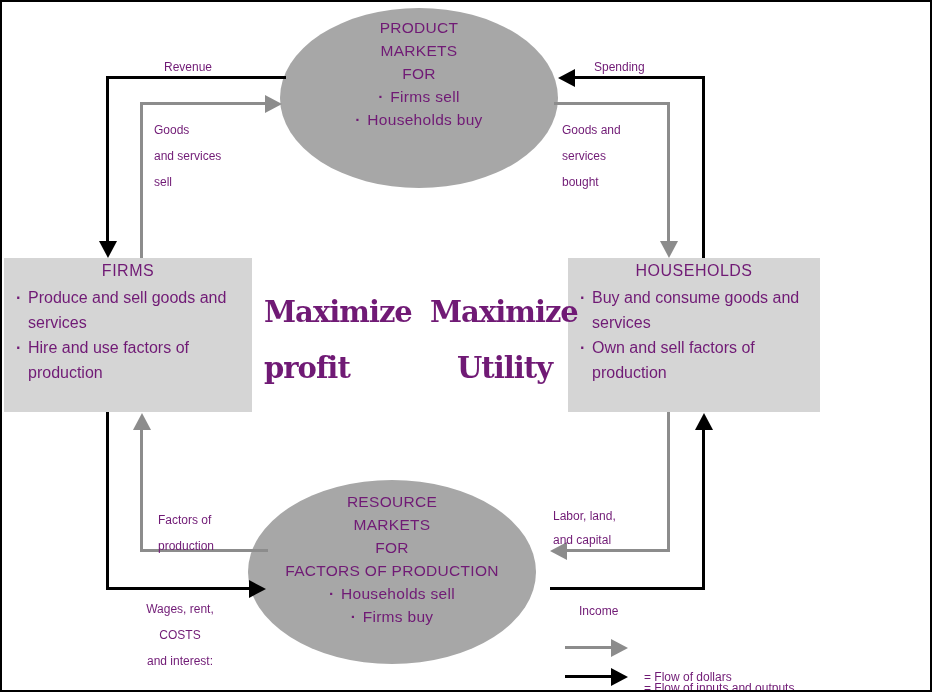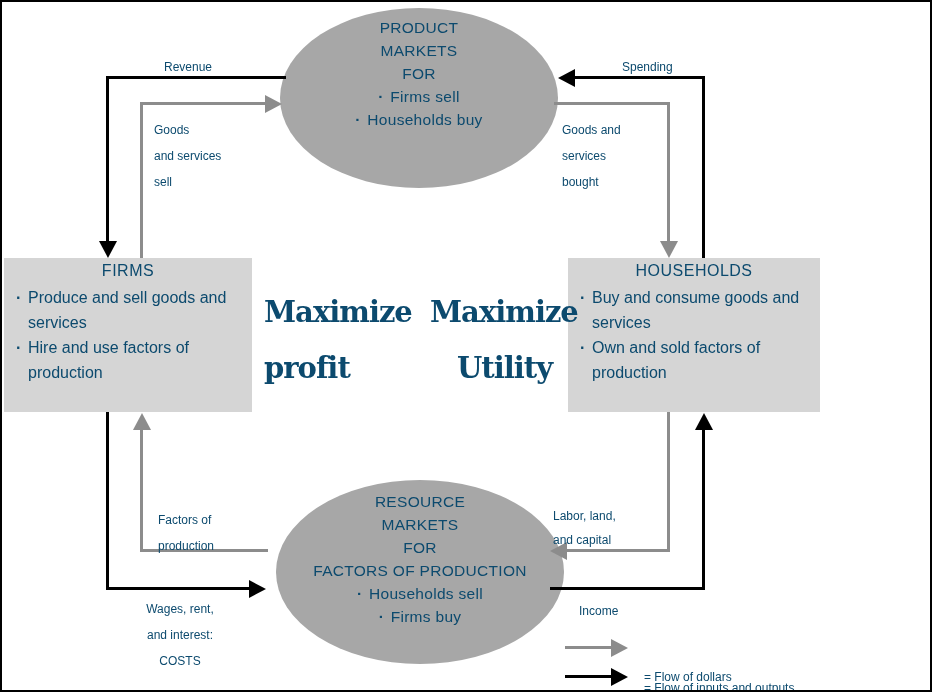--- a/index.html
+++ b/index.html
@@ -1,20 +1,20 @@
 <!DOCTYPE html>
 <html><head>
 <meta charset="utf-8">
 <style>
   html,body{margin:0;padding:0;background:#fff;}
   .canvas{
     position:relative;width:932px;height:692px;
     border:2px solid #000;box-sizing:border-box;
     background:#fff;overflow:hidden;
-    font-family:"Liberation Sans",sans-serif;color:#0c4a6e;
+    font-family:"Liberation Sans",sans-serif;color:#701a75;
   }
   .ellipse{
     position:absolute;border-radius:50%;
     background:#a7a7a7;text-align:center;
     font-size:15.5px;line-height:23px;letter-spacing:.3px;
   }
   .box{
     position:absolute;background:#d5d5d5;
     font-size:16px;line-height:25px;
   }
@@ -48,71 +48,71 @@
 <div class="canvas">
 
   <div class="ellipse" style="left:278px;top:6px;width:278px;height:180px;padding-top:8px;box-sizing:border-box;">
     <div>PRODUCT</div>
     <div>MARKETS</div>
     <div>FOR</div>
     <div><span class="ebullet">Firms sell</span></div>
     <div><span class="ebullet">Households buy</span></div>
   </div>
 
-  <div class="ellipse" style="left:274px;top:478px;width:288px;height:184px;padding-top:10px;box-sizing:border-box;">
+  <div class="ellipse" style="left:246px;top:478px;width:288px;height:184px;padding-top:10px;box-sizing:border-box;">
     <div>RESOURCE</div>
     <div>MARKETS</div>
     <div>FOR</div>
     <div>FACTORS OF PRODUCTION</div>
     <div><span class="ebullet">Households sell</span></div>
     <div><span class="ebullet">Firms buy</span></div>
   </div>
 
   <div class="box" style="left:2px;top:256px;width:248px;height:154px;">
     <div class="title">FIRMS</div>
     <div class="bullets">
       <div class="bullet">Produce and sell goods and services</div>
       <div class="bullet">Hire and use factors of production</div>
     </div>
   </div>
 
   <div class="box" style="left:566px;top:256px;width:252px;height:154px;">
     <div class="title">HOUSEHOLDS</div>
     <div class="bullets">
       <div class="bullet">Buy and consume goods and services</div>
-      <div class="bullet">Own and sold factors of production</div>
+      <div class="bullet">Own and sell factors of production</div>
     </div>
   </div>
 
   <div class="goal" style="left:262px;top:282px;text-align:left;">
     <div>Maximize</div>
     <div>profit</div>
   </div>
   <div class="goal" style="left:428px;top:282px;width:122px;text-align:right;">
     <div>Maximize</div>
     <div>Utility</div>
   </div>
 
   <div class="hline black-l" style="left:104px;top:74px;width:180px;height:3px;"></div>
   <div class="vline black-l" style="left:104px;top:74px;width:3px;height:166px;"></div>
   <div class="arr arr-down-black" style="left:97px;top:239px;"></div>
   <div class="lbl" style="left:162px;top:52px;">Revenue</div>
 
   <div class="vline black-l" style="left:700px;top:74px;width:3px;height:182px;"></div>
   <div class="hline black-l" style="left:572px;top:74px;width:131px;height:3px;"></div>
   <div class="arr arr-left-black" style="left:556px;top:67px;"></div>
-  <div class="lbl" style="left:620px;top:52px;">Spending</div>
+  <div class="lbl" style="left:592px;top:52px;">Spending</div>
 
   <div class="vline black-l" style="left:104px;top:410px;width:3px;height:178px;"></div>
   <div class="hline black-l" style="left:104px;top:585px;width:143px;height:3px;"></div>
   <div class="arr arr-right-black" style="left:247px;top:578px;"></div>
   <div class="lbl" style="left:98px;top:594px;width:160px;text-align:center;white-space:normal;">
     <div>Wages, rent,</div>
+    <div>COSTS</div>
     <div>and interest:</div>
-    <div>COSTS</div>
   </div>
 
   <div class="hline black-l" style="left:548px;top:585px;width:155px;height:3px;"></div>
   <div class="vline black-l" style="left:700px;top:428px;width:3px;height:160px;"></div>
   <div class="arr arr-up-black" style="left:693px;top:411px;"></div>
   <div class="lbl" style="left:577px;top:596px;">Income</div>
 
   <div class="vline gray-l" style="left:138px;top:100px;width:3px;height:156px;"></div>
   <div class="hline gray-l" style="left:138px;top:100px;width:126px;height:3px;"></div>
   <div class="arr arr-right-gray" style="left:263px;top:93px;"></div>

